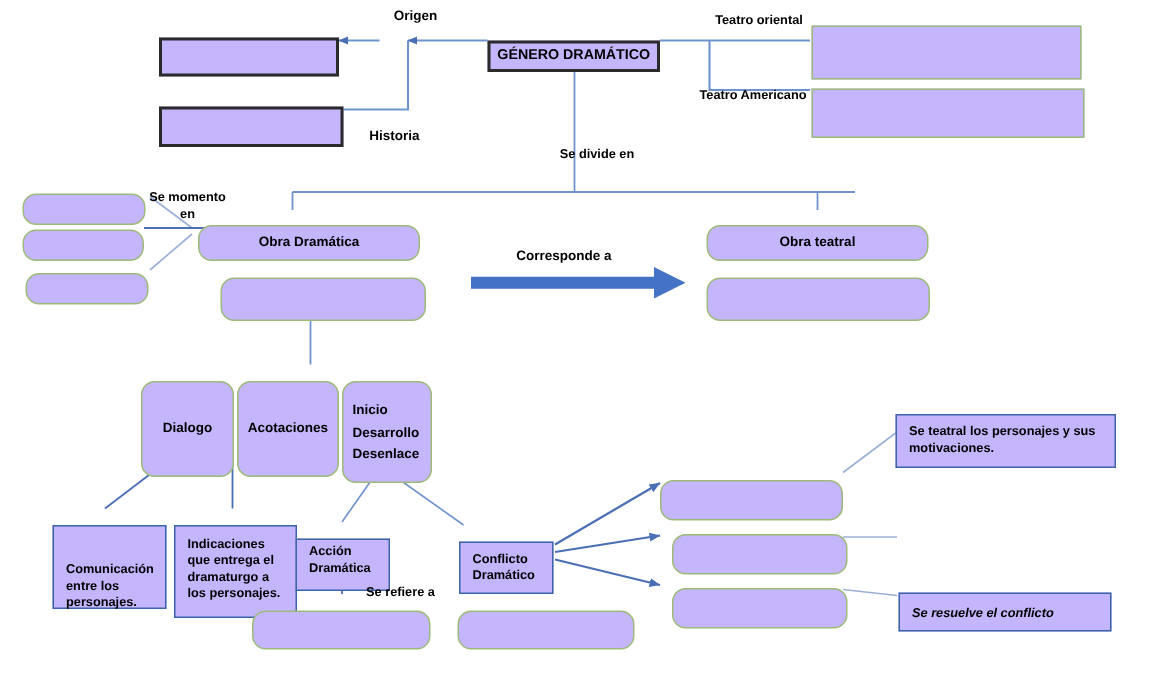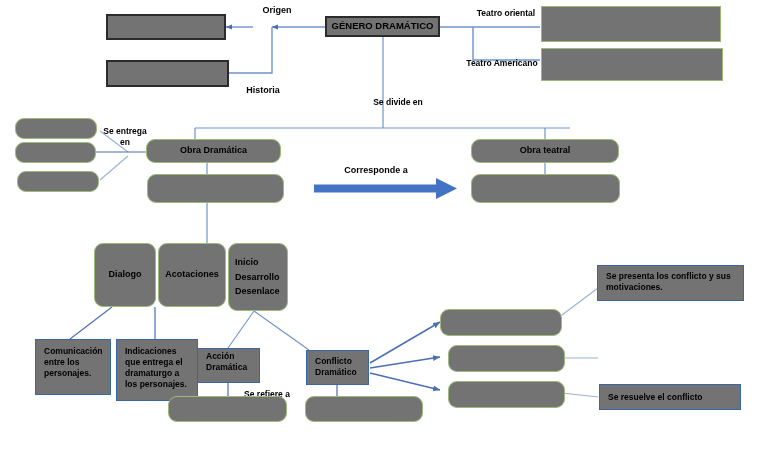--- a/index.html
+++ b/index.html
@@ -23,24 +23,25 @@
     top: 0;
     width: 768px;
     height: 466px;
     pointer-events: none;
   }
   .node {
     position: absolute;
     box-sizing: border-box;
     display: flex;
     align-items: center;
-    background: #737373;
+    background: #c4b5fd;
     color: #000000;
     font-weight: bold;
     line-height: 1.28;
+    margin-top: 11px;
   }
   .node.center { justify-content: center; text-align: center; }
   .node.left   { justify-content: flex-end; text-align: left; }
   .node .txt { display: block; width: 100%; }
 
   
   .b-black  { border: 2px solid #2b2b2b; }
   .b-blue   { border: 1.4px solid #3c64a8; }
   .b-green  { border: 1.4px solid #9cbb78; }
   .rounded  { border-radius: 9px; }
@@ -151,24 +152,24 @@
   <div class="node b-green rounded left pad-s" style="left:15px; top:118px; width:82px; height:21px; font-size:8.5px;">
     <span class="txt"></span>
   </div>
   <div class="node b-green rounded left pad-s" style="left:15px; top:142px; width:81px; height:21px; font-size:8.5px;">
     <span class="txt"></span>
   </div>
   <div class="node b-green rounded left pad-s" style="left:17px; top:171px; width:82px; height:21px; font-size:8.5px;">
     <span class="txt"></span>
   </div>
 
-  <div class="label center" style="left:98px; top:126px; width:54px; font-size:8.5px;">Se entrega
+  <div class="label center" style="left:98px; top:126px; width:54px; font-size:8.5px;">Se momento
 en</div>
 
-  <div class="node b-green rounded center" style="left:146px; top:139px; width:135px; height:24px; font-size:9px;">
+  <div class="node b-green rounded center" style="left:132px; top:139px; width:148px; height:24px; font-size:9px;">
     <span class="txt">Obra Dramática</span>
   </div>
 
   <div class="node b-green rounded left pad-m" style="left:147px; top:174px; width:137px; height:29px; font-size:9px;">
     <span class="txt"></span>
   </div>
 
   <div class="label center" style="left:330px; top:165px; width:92px; font-size:9px;">Corresponde a</div>
 
   <svg style="position:absolute; left:314px; top:178px; width:144px; height:22px;" viewBox="0 0 144 22" xmlns="http://www.w3.org/2000/svg">
@@ -191,21 +192,21 @@
     <span class="txt">Acotaciones</span>
   </div>
 
   <div class="node b-green rounded left pad-s" style="left:228px; top:243px; width:60px; height:68px; font-size:9px; line-height:1.6;">
     <span class="txt" style="white-space:pre-line;">Inicio
 Desarrollo
 Desenlace</span>
   </div>
 
 
-  <div class="node b-blue left pad-m" style="left:35px; top:339px; width:76px; height:56px; font-size:8.5px; align-items:flex-start; padding-top:6px;">
+  <div class="node b-blue left pad-m" style="left:35px; top:339px; width:76px; height:56px; font-size:8.5px; align-items:flex-start; padding-top:23px;">
     <span class="txt">Comunicación entre los personajes.</span>
   </div>
 
   <div class="node b-blue left pad-m" style="left:116px; top:339px; width:82px; height:62px; font-size:8.5px; align-items:flex-start; padding-top:6px;">
     <span class="txt">Indicaciones que entrega el dramaturgo a los personajes.</span>
   </div>
 
   <div class="node b-blue left pad-m" style="left:197px; top:348px; width:63px; height:35px; font-size:8.5px; align-items:flex-start; padding-top:2px;">
     <span class="txt">Acción Dramática</span>
   </div>
@@ -230,21 +231,21 @@
 
   <div class="node b-green rounded left pad-m" style="left:448px; top:345px; width:117px; height:27px; font-size:9px;">
     <span class="txt"></span>
   </div>
 
   <div class="node b-green rounded left pad-m" style="left:448px; top:381px; width:117px; height:27px; font-size:9px;">
     <span class="txt"></span>
   </div>
 
   <div class="node b-blue left pad-m" style="left:597px; top:265px; width:147px; height:36px; font-size:8.5px; align-items:flex-start; padding-top:5px;">
-    <span class="txt">Se presenta los conflicto y sus motivaciones.</span>
-  </div>
-
-
-  <div class="node b-blue left pad-m" style="left:599px; top:384px; width:142px; height:26px; font-size:8.5px;">
+    <span class="txt">Se teatral los personajes y sus motivaciones.</span>
+  </div>
+
+
+  <div class="node b-blue left pad-m" style="left:599px; top:384px; width:142px; height:26px; font-size:8.5px;font-style:italic;">
     <span class="txt">Se resuelve el conflicto</span>
   </div>
 
 </div>
 
 </body></html>

